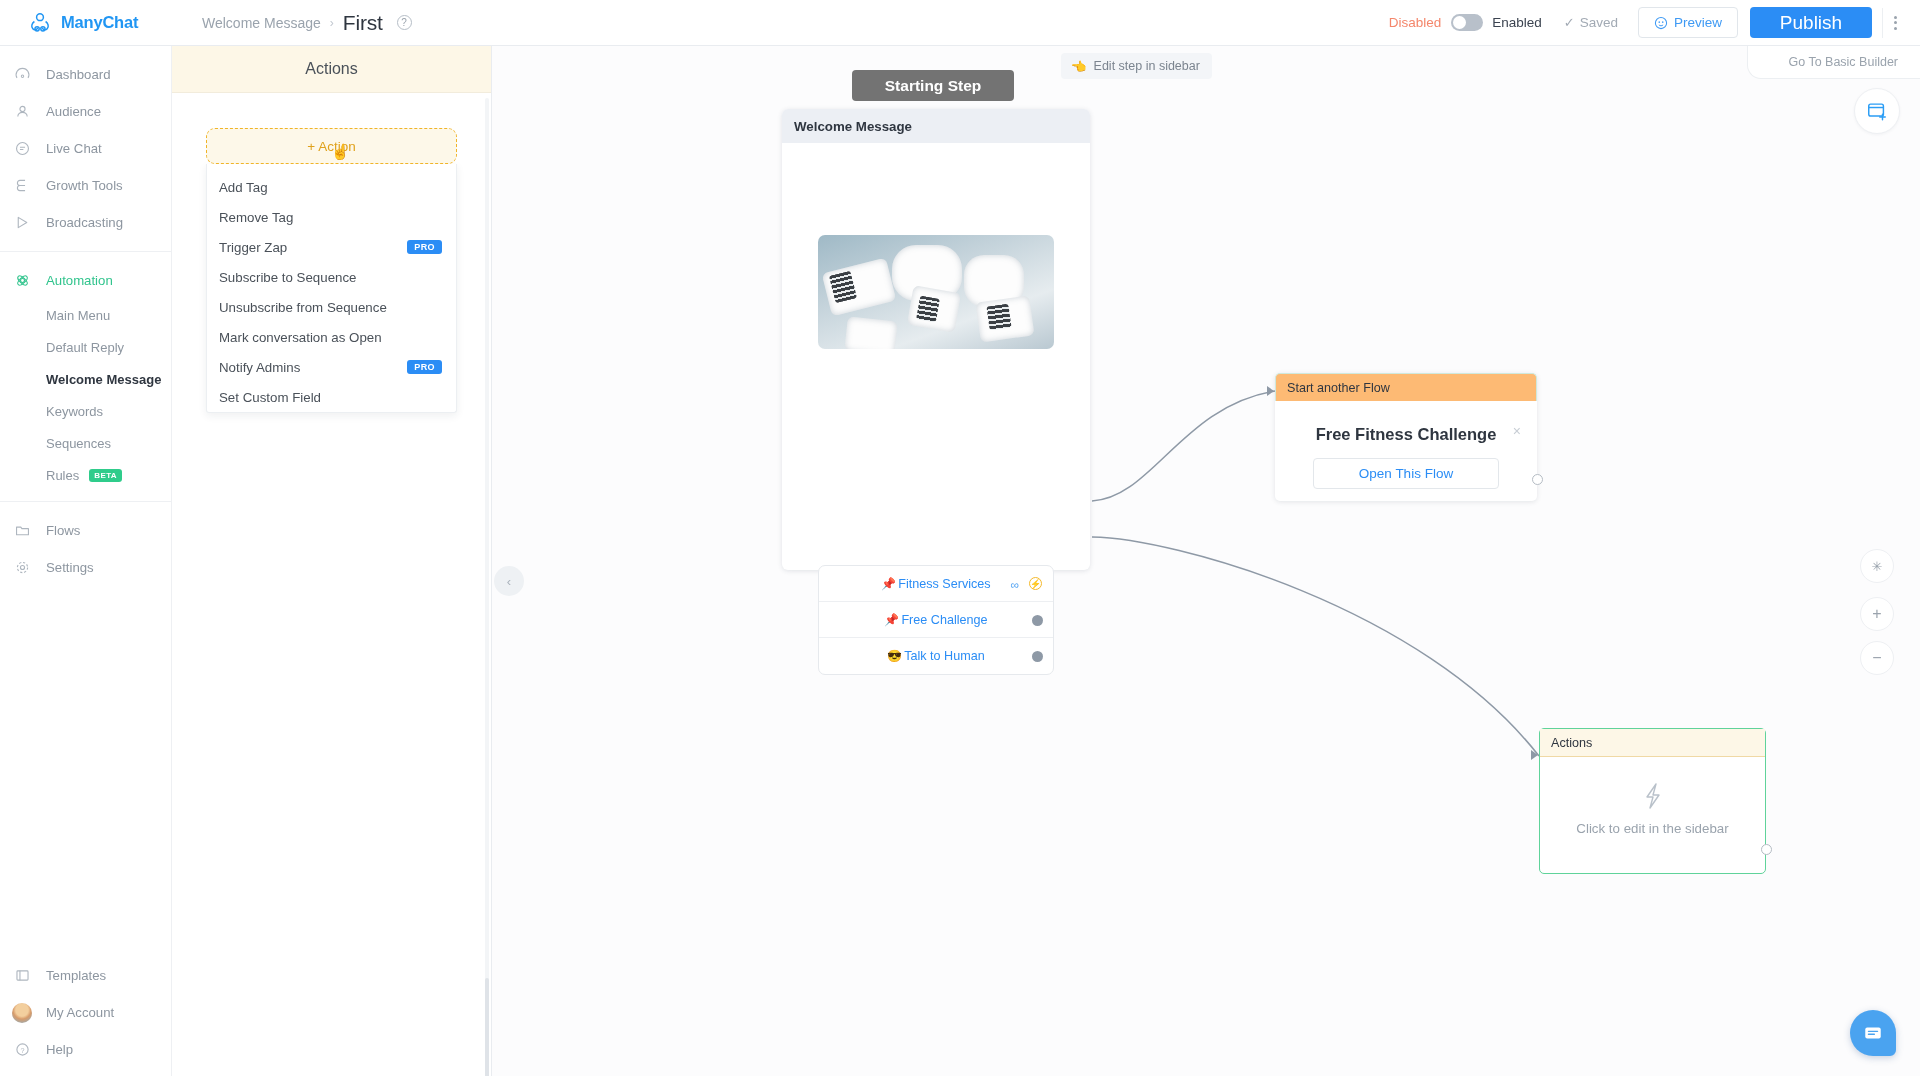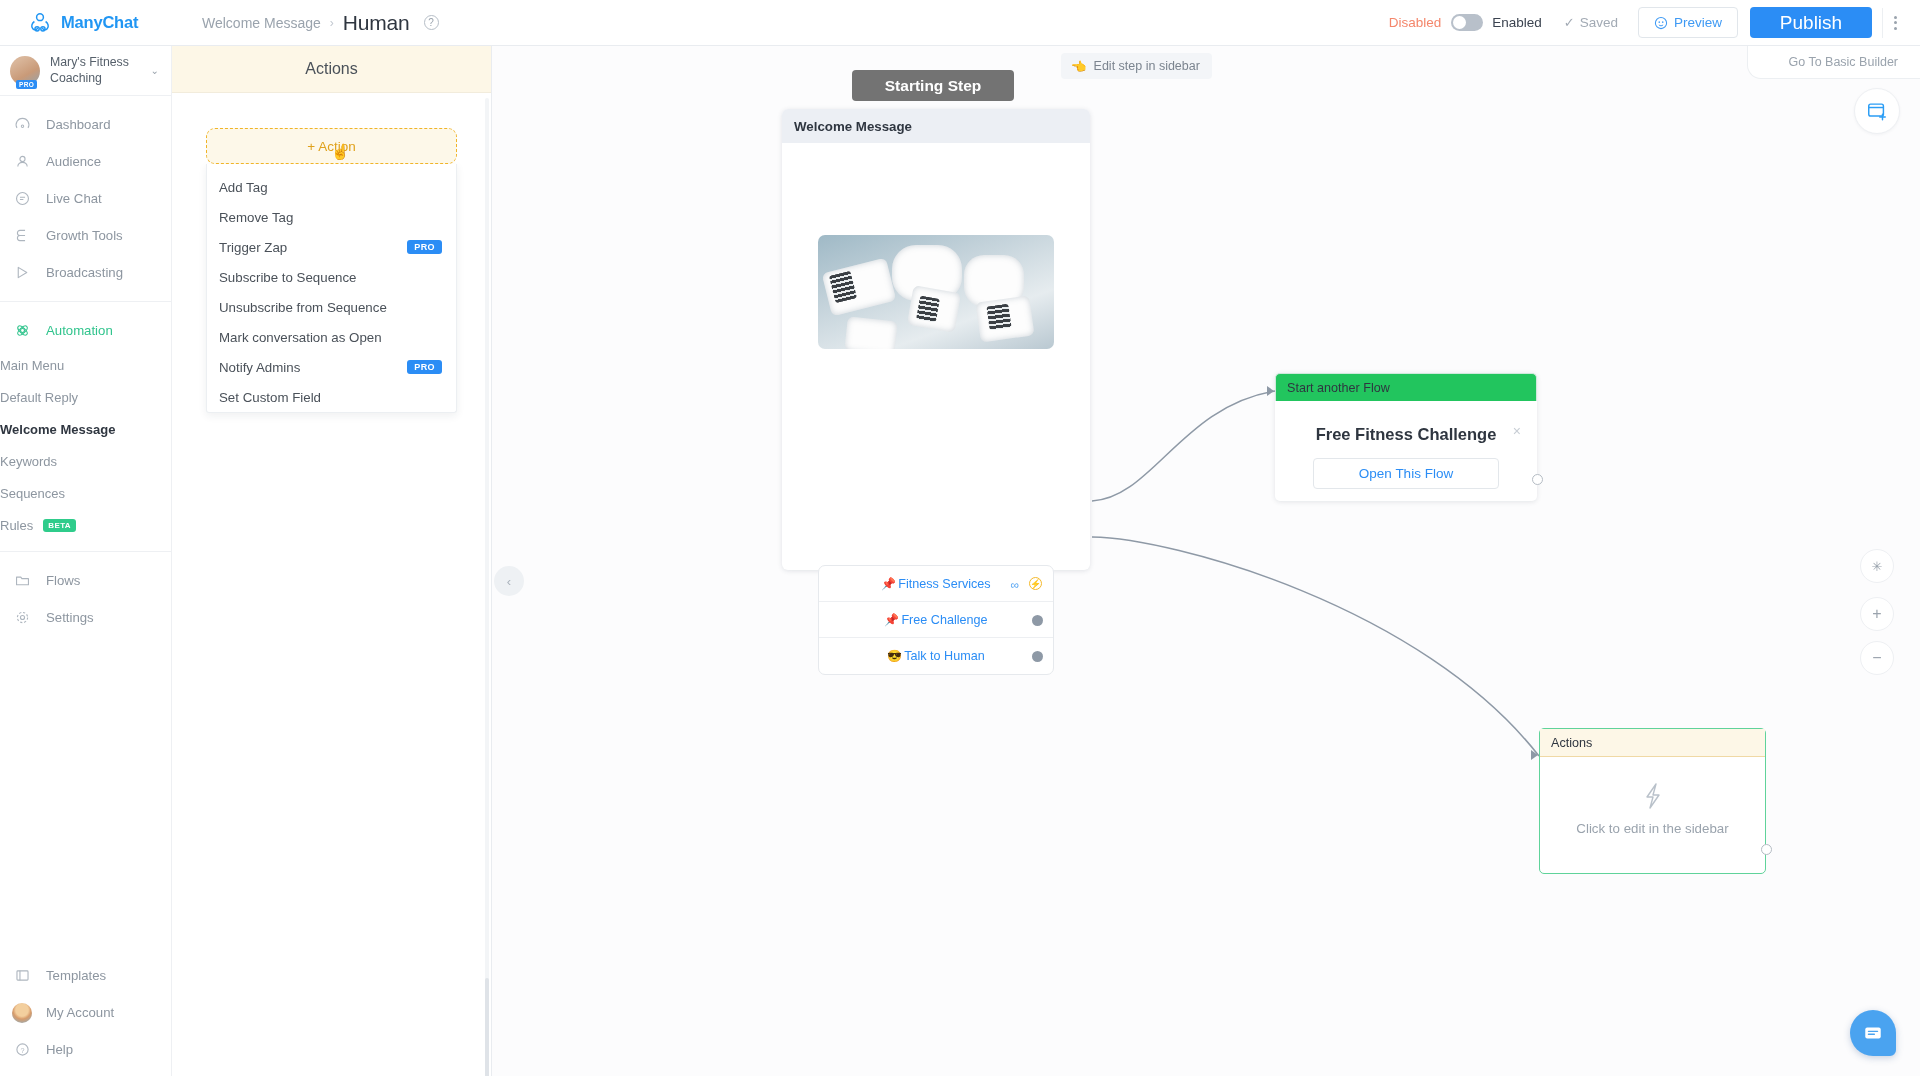--- a/index.html
+++ b/index.html
@@ -89,21 +89,21 @@
   #acct-caret { margin-left:auto; color:#9aa3ad; font-size: 10px;}
 
   .nav-group { padding: 10px 0; }
   .nav-sep { border-bottom: 1px solid #eef0f3; }
   .nav-item {
     height: 37px; display:flex; align-items:center; gap: 14px; padding-left: 12px;
     font-size: 13.2px; color:#8d96a0; cursor:pointer; position: relative;
   }
   .nav-item .ic { width: 20px; height: 20px; flex:0 0 20px; display:flex; align-items:center; justify-content:center; }
   .nav-item.active { color:#31c48d; }
-  .nav-sub { height: 32px; font-size: 13px; color:#8d96a0; display:flex; align-items:center; cursor:pointer;}
+  .nav-sub { height: 32px; padding-left: 46px; font-size: 13px; color:#8d96a0; display:flex; align-items:center; cursor:pointer;}
   .nav-sub.current { color:#2f3640; font-weight:700; }
   .badge-beta {
     margin-left: 10px; background:#2fcc8b; color:#fff; font-size:8px; font-weight:700;
     padding: 2px 5px; border-radius:3px; letter-spacing:.4px;
   }
   #nav-bottom { position:absolute; bottom: 8px; left:0; width:172px; }
   #myacct-avatar { width:20px;height:20px;border-radius:50%;
     background: radial-gradient(circle at 50% 35%, #f3cf9e 38%, #d79b6a 55%, #7fb3d5 100%); }
 
   
@@ -216,21 +216,21 @@
     border: 1.4px solid #f5b92b; color:#f0a81c; font-size: 9px; display:flex;
     align-items:center; justify-content:center;
   }
 
   
   #node-flow {
     position:absolute; left: 783px; top: 327px; width: 262px; height: 128px;
     background:#fff; border-radius: 5px; box-shadow: 0 1px 5px rgba(40,55,75,.12);
   }
   #node-flow-head {
-    height: 28px; background:#22c55e; border:1px solid #cfe9dc; border-bottom:none;
+    height: 28px; background:#fdba74; border:1px solid #cfe9dc; border-bottom:none;
     border-radius:5px 5px 0 0; display:flex; align-items:center; padding-left:11px;
     font-size: 12.6px; color:#2f3640;
   }
   #flow-title {
     position:absolute; left:0; right:0; top: 52px; text-align:center;
     font-size: 16.5px; color:#2f3640; font-weight:700;
   }
   #flow-close { position:absolute; right: 16px; top: 50px; color:#c7cdd4; font-size: 14px; cursor:pointer;}
   #flow-open-btn {
     position:absolute; left: 38px; top: 85px; width: 186px; height: 31px;
@@ -294,21 +294,21 @@
         <circle cx="9.1" cy="17.8" r="2.1"></circle>
         <circle cx="14.9" cy="17.8" r="2.1"></circle>
       </g>
     </svg>
     <span id="logo-text">ManyChat</span>
   </div>
 
   <div id="breadcrumb">
     <span id="bc-parent">Welcome Message</span>
     <span id="bc-sep">›</span>
-    <span id="bc-current">Human</span>
+    <span id="bc-current">First</span>
     <span id="bc-help">?</span>
   </div>
 
   <div id="topbar-right">
     <span class="tb-label" id="lbl-disabled">Disabled</span>
     <div id="toggle-switch"></div>
     <span class="tb-label" id="lbl-enabled">Enabled</span>
     <div id="saved-wrap">
       <span id="saved-check">✓</span>
       <span>Saved</span>
@@ -325,27 +325,20 @@
     <button id="publish-btn">Publish</button>
     <div id="kebab-btn">
         <i></i>
         <i></i>
         <i></i>
       </div>
   </div>
 </div>
 
 <div id="leftnav">
-  <div id="acct">
-    <div id="acct-avatar">
-      <span id="acct-pro">PRO</span>
-    </div>
-    <div id="acct-name">Mary's Fitness Coaching</div>
-    <span id="acct-caret">⌄</span>
-  </div>
 
   <div class="nav-group nav-sep">
     <div class="nav-item">
       <span class="ic">
         <svg width="17" height="17" viewBox="0 0 20 20">
             <path d="M3.5 14a7.5 7.5 0 1113 0" fill="none" stroke="#aeb6bf" stroke-width="1.3"></path>
             <circle cx="10" cy="12" r="1.4" fill="none" stroke="#aeb6bf" stroke-width="1.2"></circle>
           </svg>
       </span>
       <span>Dashboard</span>

